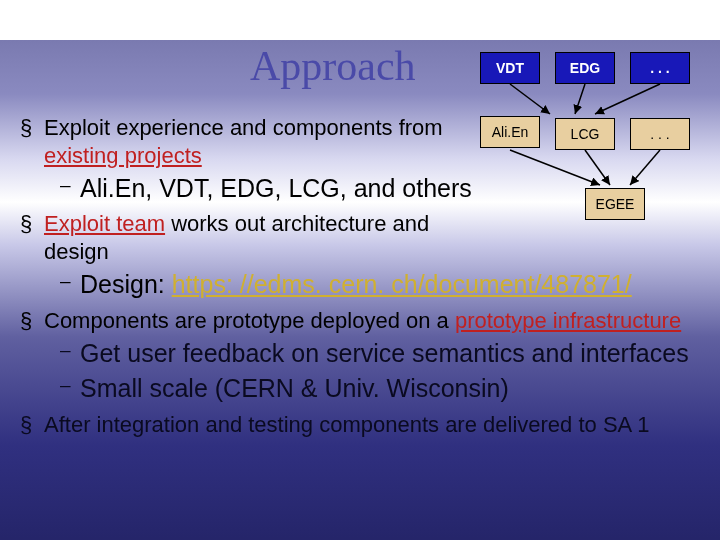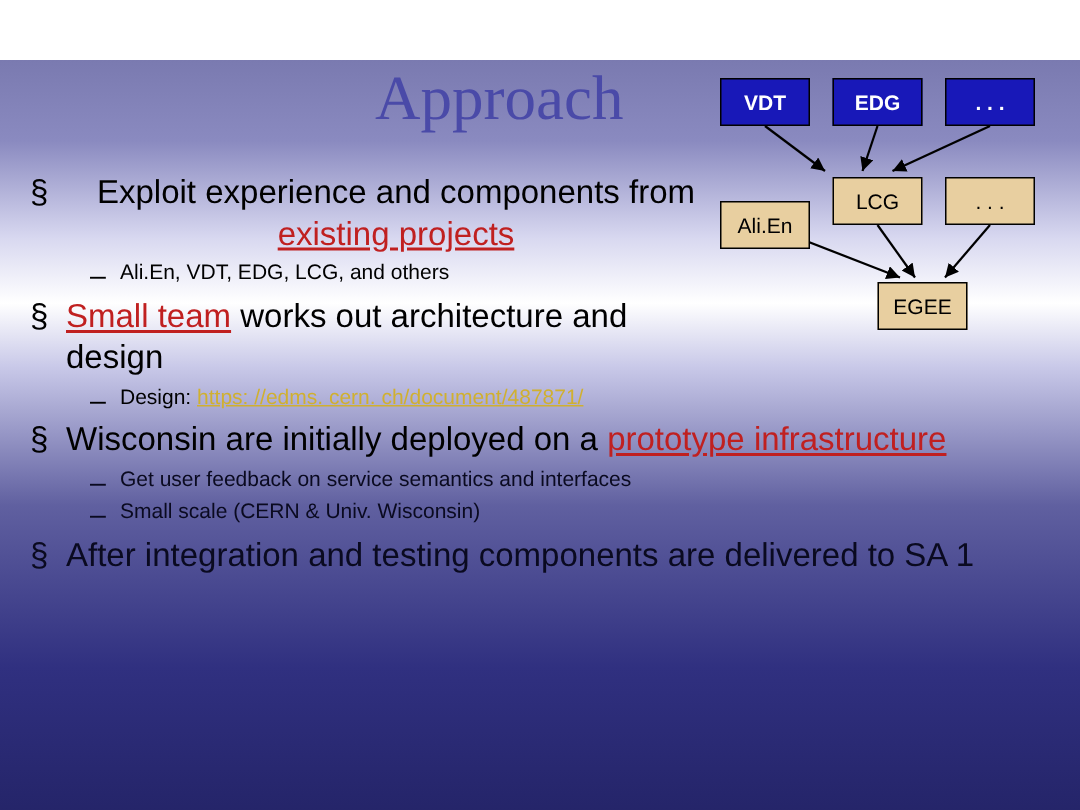--- a/index.html
+++ b/index.html
@@ -53,21 +53,21 @@
     content: "§";
     position: absolute;
     left: 0;
     top: 0;
     font-size: 22px;
   }
   .bullet2 {
     margin: 4px 0 2px 0;
     padding-left: 60px;
     position: relative;
-    font-size: 14px;
+    font-size: 25px;
   }
   .bullet2::before {
     content: "–";
     position: absolute;
     left: 40px;
     top: 0;
     font-size: 19px;
   }
   .red {
     color: #c02020;
@@ -132,42 +132,42 @@
       <line x1="40" y1="44" x2="80" y2="74" stroke="#000" stroke-width="1.5" marker-end="url(#ah)"></line>
       <line x1="115" y1="44" x2="105" y2="74" stroke="#000" stroke-width="1.5" marker-end="url(#ah)"></line>
       <line x1="190" y1="44" x2="125" y2="74" stroke="#000" stroke-width="1.5" marker-end="url(#ah)"></line>
       <line x1="40" y1="110" x2="130" y2="145" stroke="#000" stroke-width="1.5" marker-end="url(#ah)"></line>
       <line x1="115" y1="110" x2="140" y2="145" stroke="#000" stroke-width="1.5" marker-end="url(#ah)"></line>
       <line x1="190" y1="110" x2="160" y2="145" stroke="#000" stroke-width="1.5" marker-end="url(#ah)"></line>
     </svg>
     <div class="box box-blue" style="top:12px; left:10px;">VDT</div>
     <div class="box box-blue" style="top:12px; left:85px;">EDG</div>
     <div class="box box-blue" style="top:12px; left:160px;">. . .</div>
-    <div class="box box-tan" style="top:94px; left:10px;">Ali.En</div>
+    <div class="box box-tan" style="top:76px; left:10px;">Ali.En</div>
     <div class="box box-tan" style="top:78px; left:85px;">LCG</div>
     <div class="box box-tan" style="top:78px; left:160px;">. . .</div>
     <div class="box box-tan" style="top:148px; left:115px;">EGEE</div>
   </div>
 
   <div class="content">
 
-    <div class="bullet1" style="max-width:440px;text-align:center;">
+    <div class="bullet1" style="max-width:440px;">
       <span>Exploit experience and components from </span><span class="red">existing projects</span>
     </div>
     <div class="bullet2">Ali.En, VDT, EDG, LCG, and others</div>
 
     <div class="bullet1" style="max-width:440px; margin-top:6px;">
-      <span class="red">Small team</span><span> works out architecture and design</span>
+      <span class="red">Exploit team</span><span> works out architecture and design</span>
     </div>
     <div class="bullet2">
       <span>Design: </span><span class="link">https: //edms. cern. ch/document/487871/</span>
     </div>
 
     <div class="bullet1" style="margin-top:6px;">
-      <span>Wisconsin are initially deployed on a </span><span class="red">prototype infrastructure</span>
+      <span>Components are prototype deployed on a </span><span class="red">prototype infrastructure</span>
     </div>
     <div class="bullet2 bottom-black">Get user feedback on service semantics and interfaces</div>
     <div class="bullet2 bottom-black">Small scale (CERN &amp; Univ. Wisconsin)</div>
 
     <div class="bullet1 bottom-black" style="margin-top:6px;">After integration and testing components are delivered to SA 1</div>
 
   </div>
 
 </div>
 

